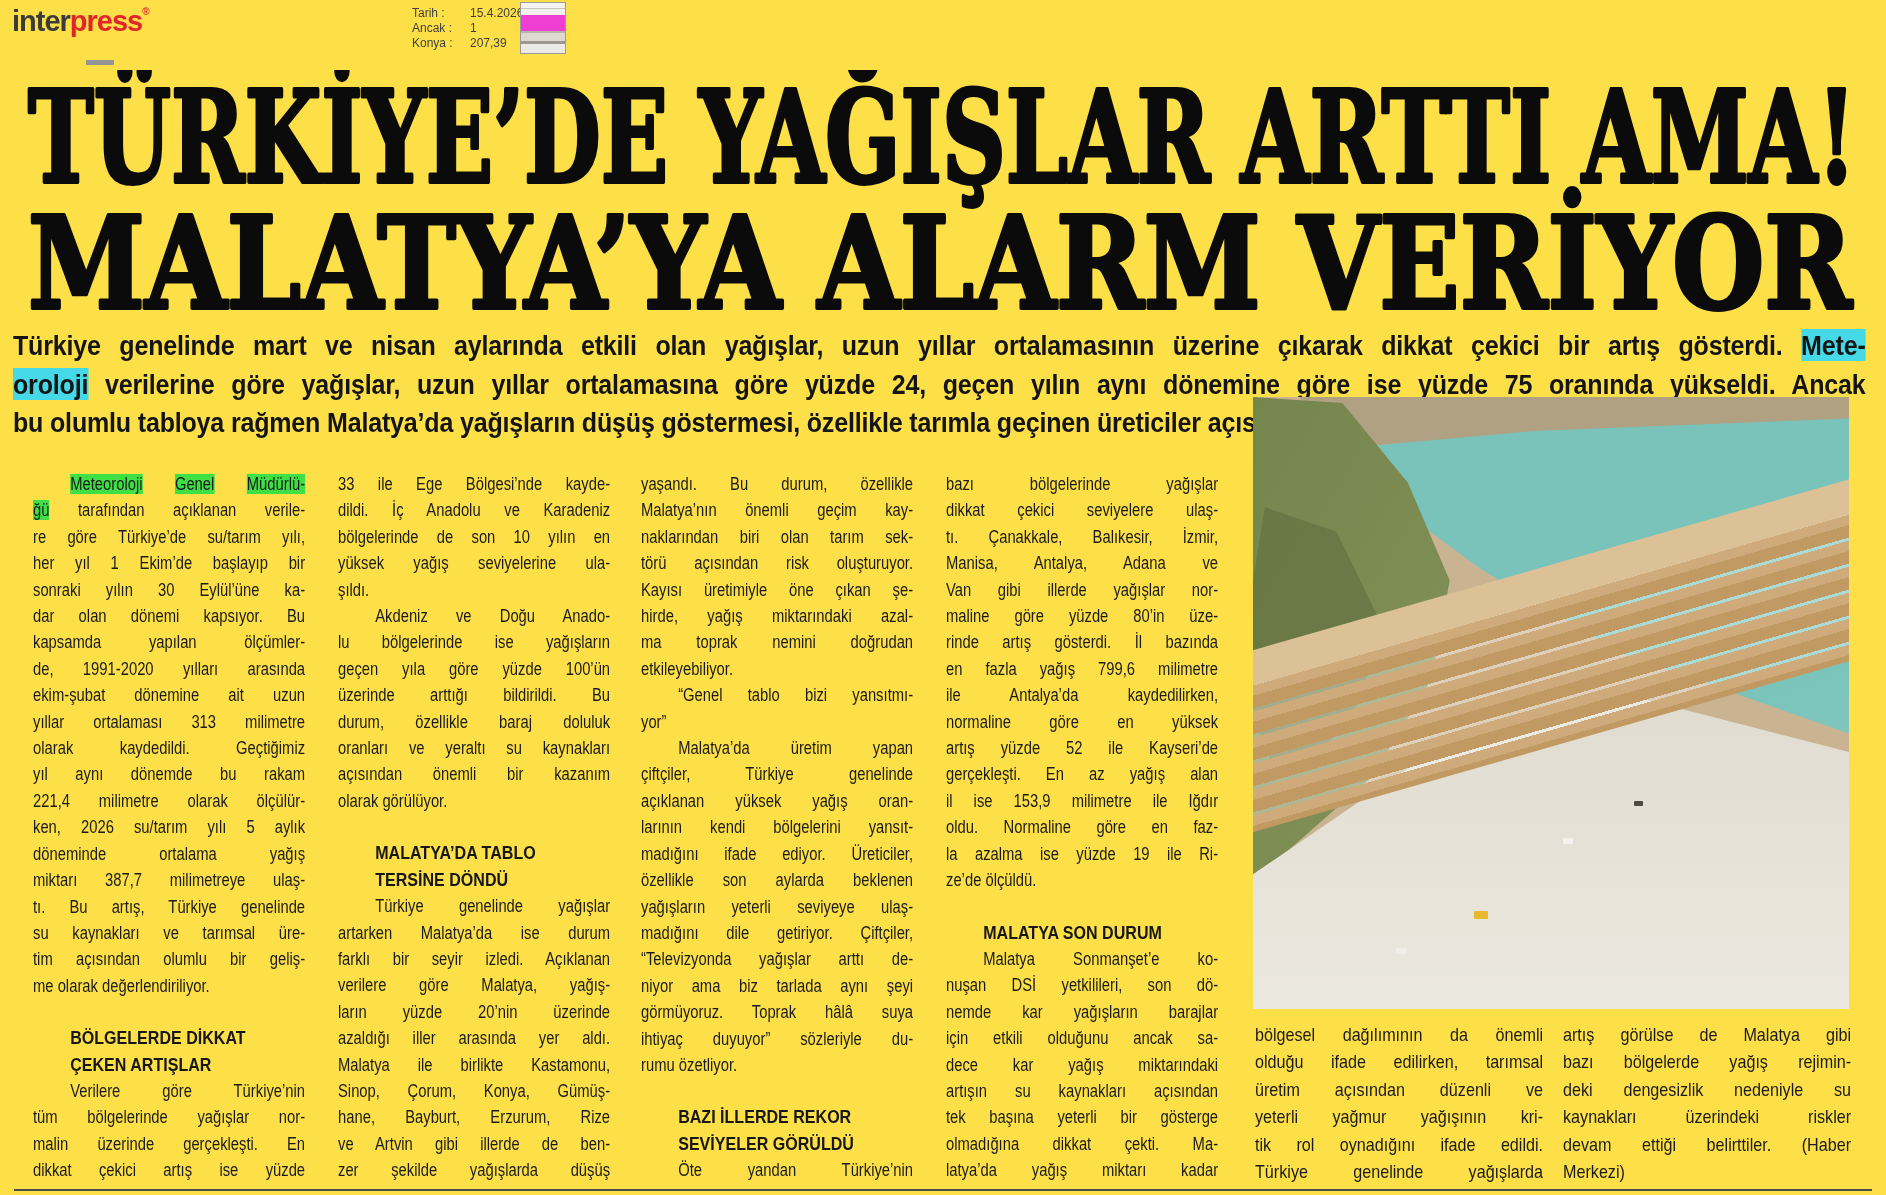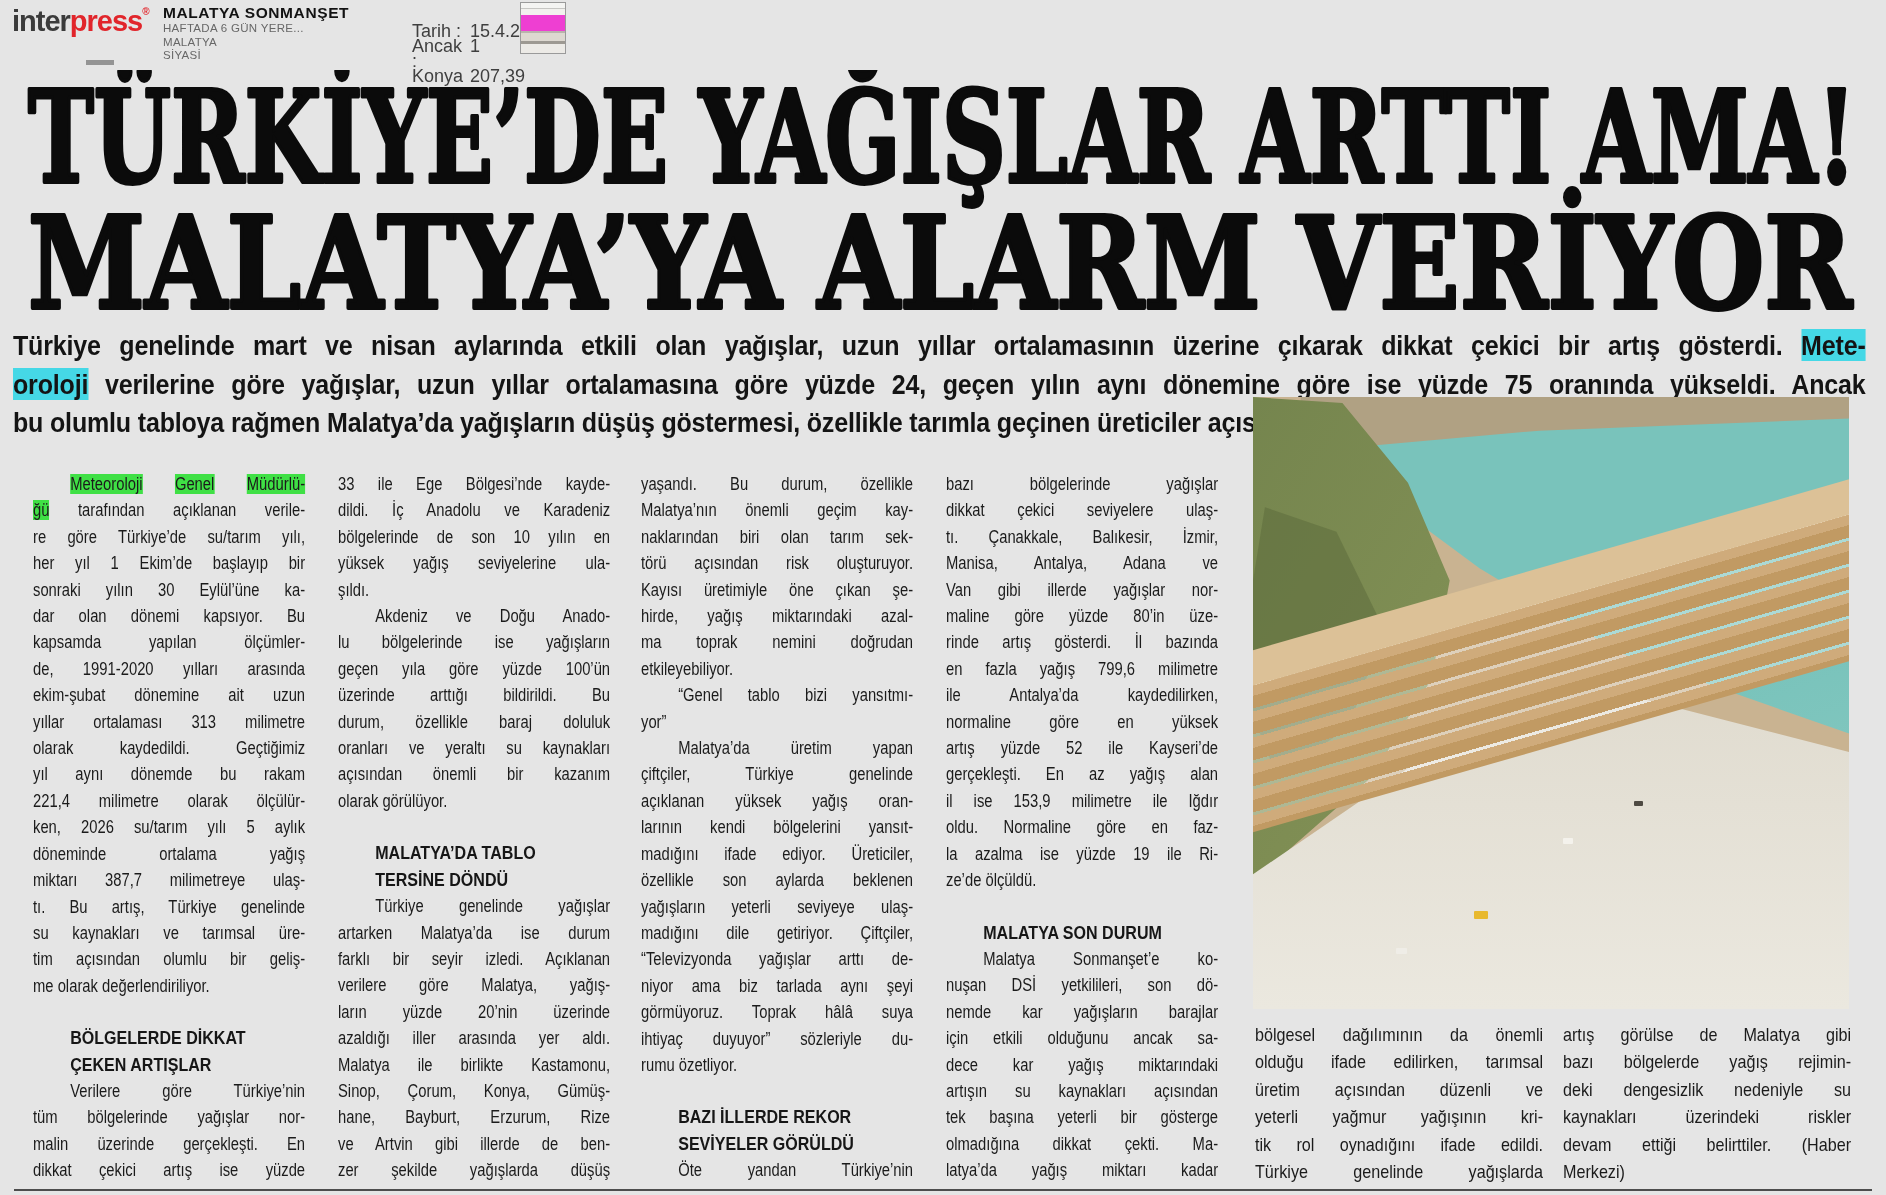--- a/index.html
+++ b/index.html
@@ -1,27 +1,27 @@
 <!DOCTYPE html>
 <html><head>
 <meta charset="utf-8">
 <style>
   html,body{margin:0;padding:0;background:#fff;}
-  .page{position:relative;width:1886px;height:1195px;background:#e5e5e5;overflow:hidden;
+  .page{position:relative;width:1886px;height:1195px;background:#fde047;overflow:hidden;
         font-family:"Liberation Sans",sans-serif;color:#1b1b1b;}
 
   
   .logo{position:absolute;left:12px;top:5px;font-size:29px;font-weight:bold;letter-spacing:-1px;}
   .logo .lg1{color:#3b3b3b;}
   .logo .lg2{color:var(--logo_red,#e1252b);}
   .logo .reg{color:var(--logo_red,#e1252b);font-size:10px;vertical-align:16px;letter-spacing:0;}
   .pub{position:absolute;left:163px;top:4px;}
   .pub-name{font-size:15.5px;font-weight:bold;color:#121212;letter-spacing:.6px;}
   .pub-line{font-size:11.5px;color:#676767;line-height:13.5px;letter-spacing:.3px;}
-  .meta{position:absolute;left:412px;top:24px;font-size:18px;color:#3f3f3f;}
+  .meta{position:absolute;left:412px;top:6px;font-size:12px;color:#3f3f3f;}
   .meta-row{display:flex;line-height:15px;}
   .meta-label{width:52px;}
   .meta-value{margin-left:6px;}
   .thumb{position:absolute;left:520px;top:2px;width:44px;height:50px;border:1px solid #9a9a9a;
     background:linear-gradient(#f4f4f2 0 9%,#c6c6c3 9% 13%,#f2f1ee 13% 23%,
       var(--thumbnail_magenta,#ee3fd2) 23% 56%,#b9b4ac 56% 61%,#ddd8d0 61% 77%,
       #9d9992 77% 82%,#eceae6 82% 100%);}
   .dash{position:absolute;left:86px;top:60px;width:28px;height:5px;background:#949494;}
 
   
@@ -84,26 +84,20 @@
 </style>
 </head>
 <body style="--logo_red: #e1252b; --headline_black: #0b0b0b; --highlight_cyan: #45d8e6; --highlight_green: #3fe045; --thumbnail_magenta: #ee3fd2; --photo_water_teal: #79c3bb; --photo_dam_tan: #c9a873; --photo_hill_olive: #7c8a55;">
 
 <div class="page">
 
   <div class="logo">
     <span class="lg1">inter</span><span class="lg2">press</span><span class="reg">®</span>
   </div>
 
-  <div class="pub">
-    <div class="pub-name">MALATYA SONMANŞET</div>
-    <div class="pub-line">HAFTADA 6 GÜN YERE...</div>
-    <div class="pub-line">MALATYA</div>
-    <div class="pub-line">SİYASİ</div>
-  </div>
 
   <div class="meta">
     <div class="meta-row">
       <span class="meta-label">Tarih :</span>
       <span class="meta-value">15.4.2026</span>
     </div>
     <div class="meta-row">
       <span class="meta-label">Ancak :</span>
       <span class="meta-value">1</span>
     </div>

